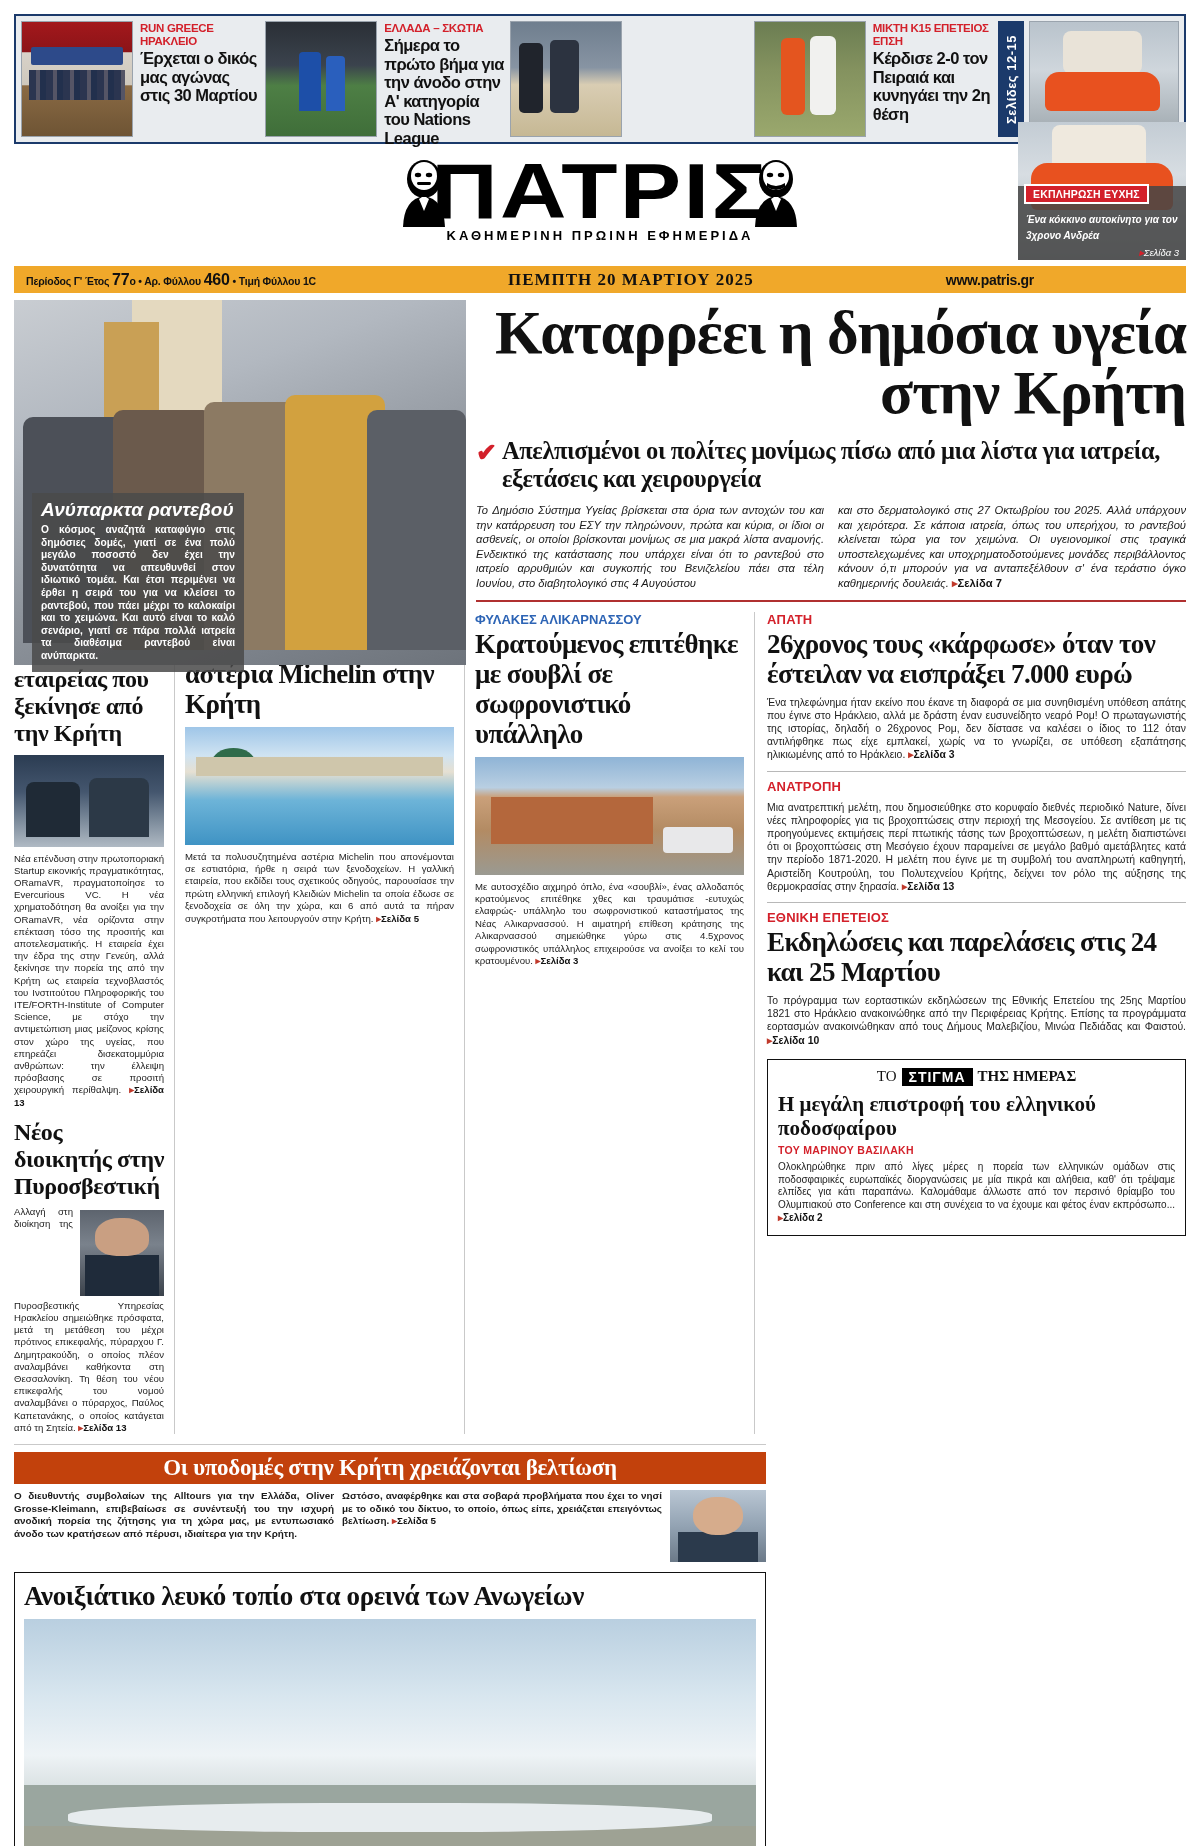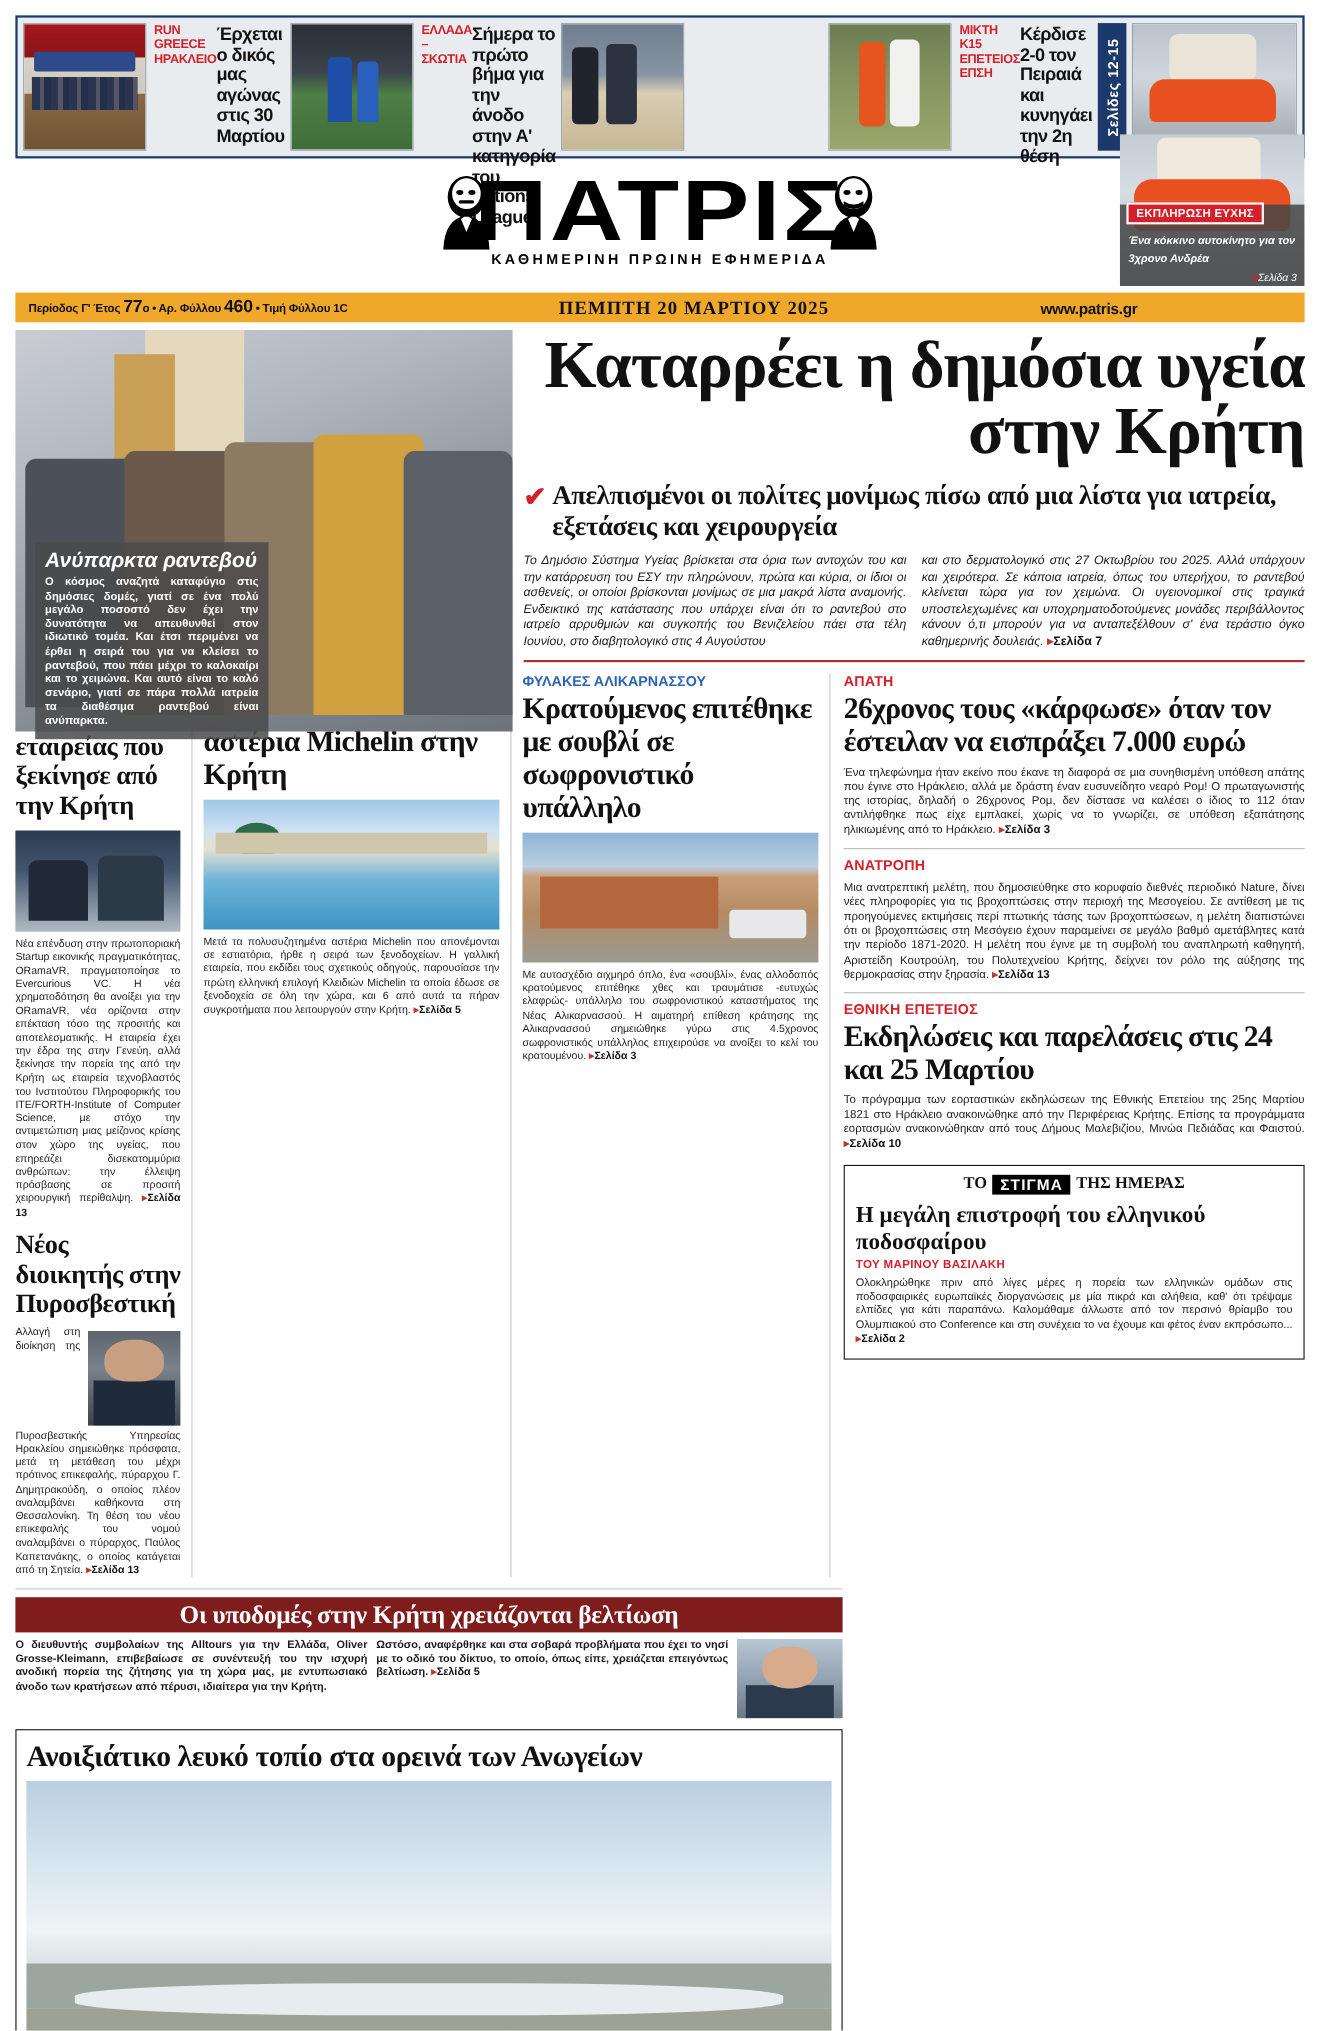--- a/index.html
+++ b/index.html
@@ -21,21 +21,21 @@
     background:#e9ecef;
     height:130px;
     display:flex;
     align-items:stretch;
     padding:5px;
     gap:5px;
     position:relative;
   }
   .sb-cell{ display:flex; align-items:stretch; gap:7px; flex:1 1 0; }
   .sb-photo{ width:112px; flex:0 0 112px; border:1px solid #9aa3ad; position:relative; overflow:hidden;}
-  .sb-text{ flex:1; display:flex; justify-content:flex-start; padding-top:1px;}
+  .sb-text{ flex:1; display:flex; flex-direction:column; justify-content:flex-start; padding-top:1px;}
   .sb-kicker{ color:#d3202a; font-weight:bold; font-size:11.5px; letter-spacing:-0.3px; line-height:13px; margin-bottom:1px;}
   .sb-head{ font-weight:bold; font-size:16.5px; line-height:18.5px; letter-spacing:-0.5px; color:#111;}
   .sb-pages{
     width:26px; background:#1b3a6b; color:#fff; font-weight:bold; font-size:13px;
     display:flex; align-items:center; justify-content:center; flex:0 0 26px;
   }
   .sb-pages span{ writing-mode:vertical-rl; transform:rotate(180deg); letter-spacing:0.5px;}
   .sb-lastimg{ flex:0 0 150px; position:relative; overflow:hidden; border:1px solid #9aa3ad;}
 
   
@@ -172,42 +172,42 @@
   .inv-photo::before{content:"";position:absolute;left:50%;top:26%;width:40%;height:64%;background:#2c3947;border-radius:8px 8px 0 0;}
 
   .fire-photo{ width:84px; height:86px; float:right; margin:4px 0 4px 7px;
     background:linear-gradient(180deg,#5d646e 0%,#7a828c 40%,#3b424b 100%); position:relative; overflow:hidden;}
   .fire-photo::after{content:"";position:absolute;left:18%;top:10%;width:64%;height:44%;background:#c99f82;border-radius:46% 46% 40% 40%;}
   .fire-photo::before{content:"";position:absolute;left:6%;top:52%;width:88%;height:48%;background:#1f2b3a;}
 
   
   .infra{ margin-top:10px; border-top:1px solid #c9c9c9; padding-top:7px; position:relative;}
   .infra-head{
-    background:#7f1d1d; color:#fff; font-family:"Liberation Serif", serif; font-weight:bold;
+    background:#c2410c; color:#fff; font-family:"Liberation Serif", serif; font-weight:bold;
     font-size:23px; line-height:32px; height:32px; text-align:center; letter-spacing:-0.3px;
   }
   .infra-body{ display:flex; gap:8px; margin-top:6px; }
   .infra-body p{ flex:1; font-size:9.9px; line-height:12.6px; text-align:justify; font-weight:bold; color:#1a1a1a;}
   .infra-photo{ flex:0 0 96px; height:72px; background:linear-gradient(180deg,#b9c6d3 0%,#93a3b3 50%,#6b7988 100%); position:relative; overflow:hidden;}
   .infra-photo::after{content:"";position:absolute;left:24%;top:10%;width:52%;height:52%;background:#d6ac8c;border-radius:46%;}
   .infra-photo::before{content:"";position:absolute;left:8%;top:58%;width:84%;height:42%;background:#2b3a4c;}
 
   
   .feature{ border:1px solid #111; margin-top:10px; padding:7px 9px 9px 9px;}
   .feature-h{ font-family:"Liberation Serif", serif; font-weight:bold; font-size:27px; line-height:32px; letter-spacing:-0.4px;}
   .feature-img{ width:100%; height:296px; margin-top:7px; position:relative; overflow:hidden;
     background:linear-gradient(180deg,#b9cfe0 0%,#d8e6ef 26%,#eef3f6 46%,#cdd6d6 64%,#a9b0a8 100%);}
   .feature-img .ridge{position:absolute;left:0;right:0;top:56%;height:14%;background:#9aa69f;}
   .feature-img .ridge2{position:absolute;left:0;right:0;top:70%;height:30%;background:#9ea294;}
   .feature-img .snowp{position:absolute;left:6%;top:62%;width:88%;height:10%;background:#e7ecee;border-radius:40%;}
 
   
   .stigma{ border:1px solid #111; margin-top:12px; padding:8px 10px 10px 10px; background:#fff;}
   .stigma-top{ display:flex; align-items:center; gap:5px; justify-content:center;}
-  .st-to{ font-family:"Liberation Serif", serif; font-weight:bold; font-size:15px;}
+  .st-to{ font-family:"Liberation Serif", serif; font-weight:normal; font-size:15px;}
   .st-badge{ background:#000000; color:#fff; font-weight:bold; font-size:14px; padding:1px 7px; letter-spacing:1px;}
   .st-day{ font-family:"Liberation Serif", serif; font-weight:bold; font-size:15px;}
   .stigma-h{ font-family:"Liberation Serif", serif; font-weight:bold; font-size:21px; line-height:24px; margin-top:6px; color:#111;}
   .stigma-by{ color:#d3202a; font-weight:bold; font-size:10.5px; margin-top:4px; letter-spacing:0.3px;}
   .stigma-body{ font-size:10px; line-height:12.8px; text-align:justify; margin-top:5px; color:#222;}
 </style>
 </head>
 <body>
 
 <div class="page">

